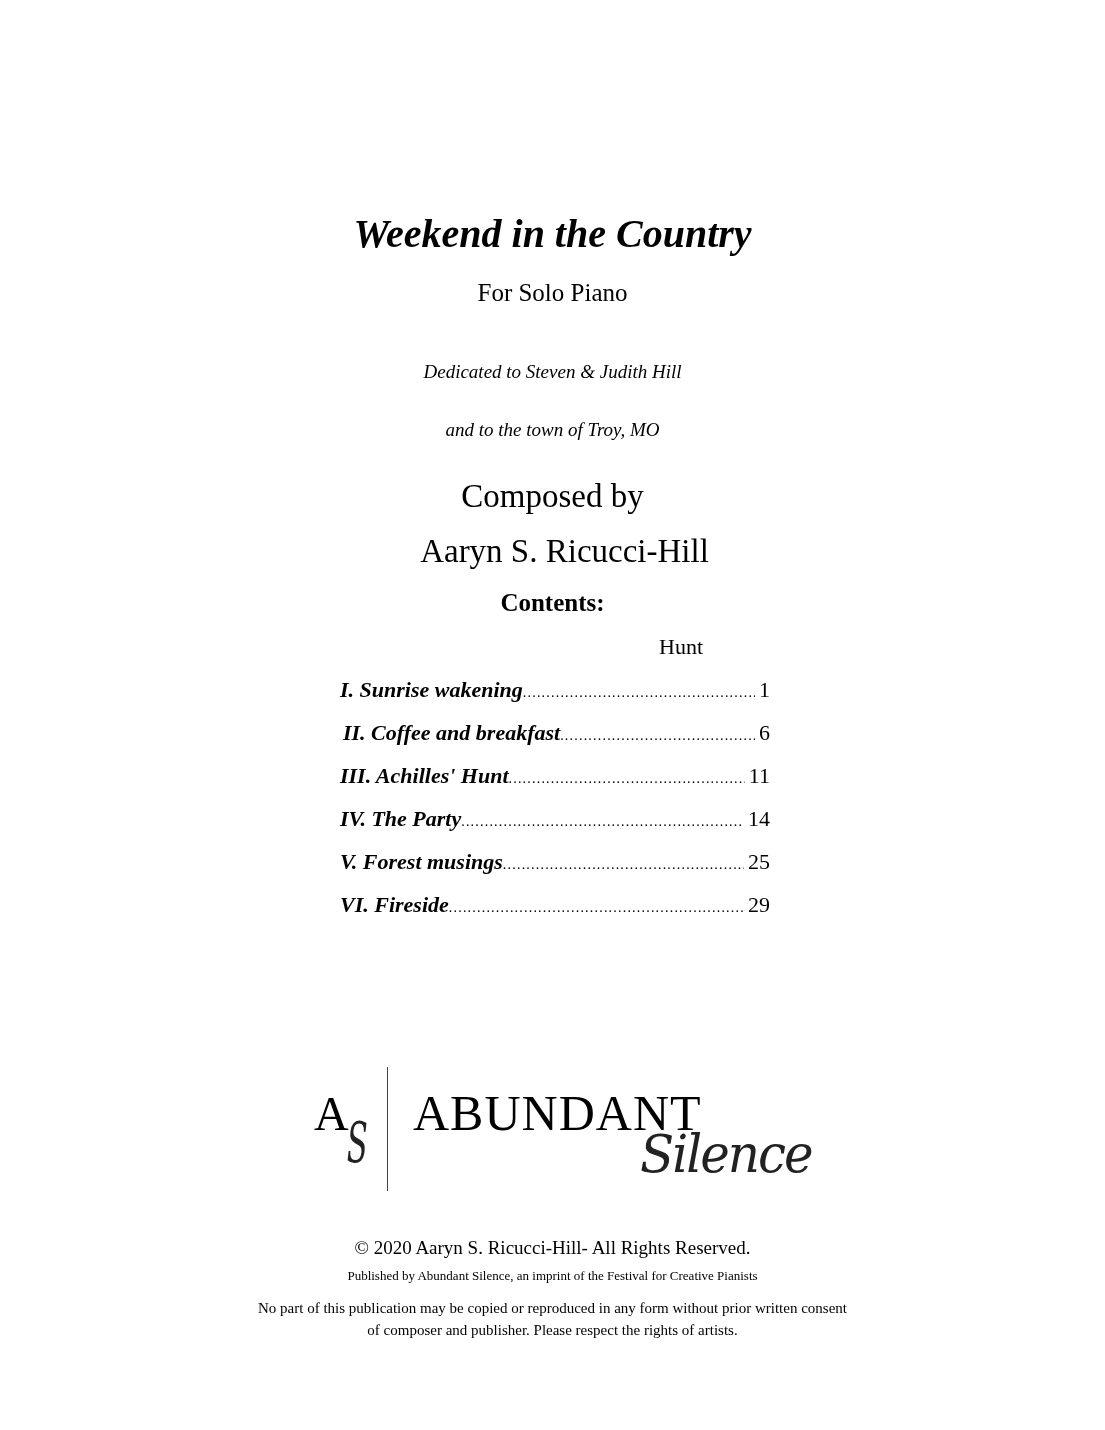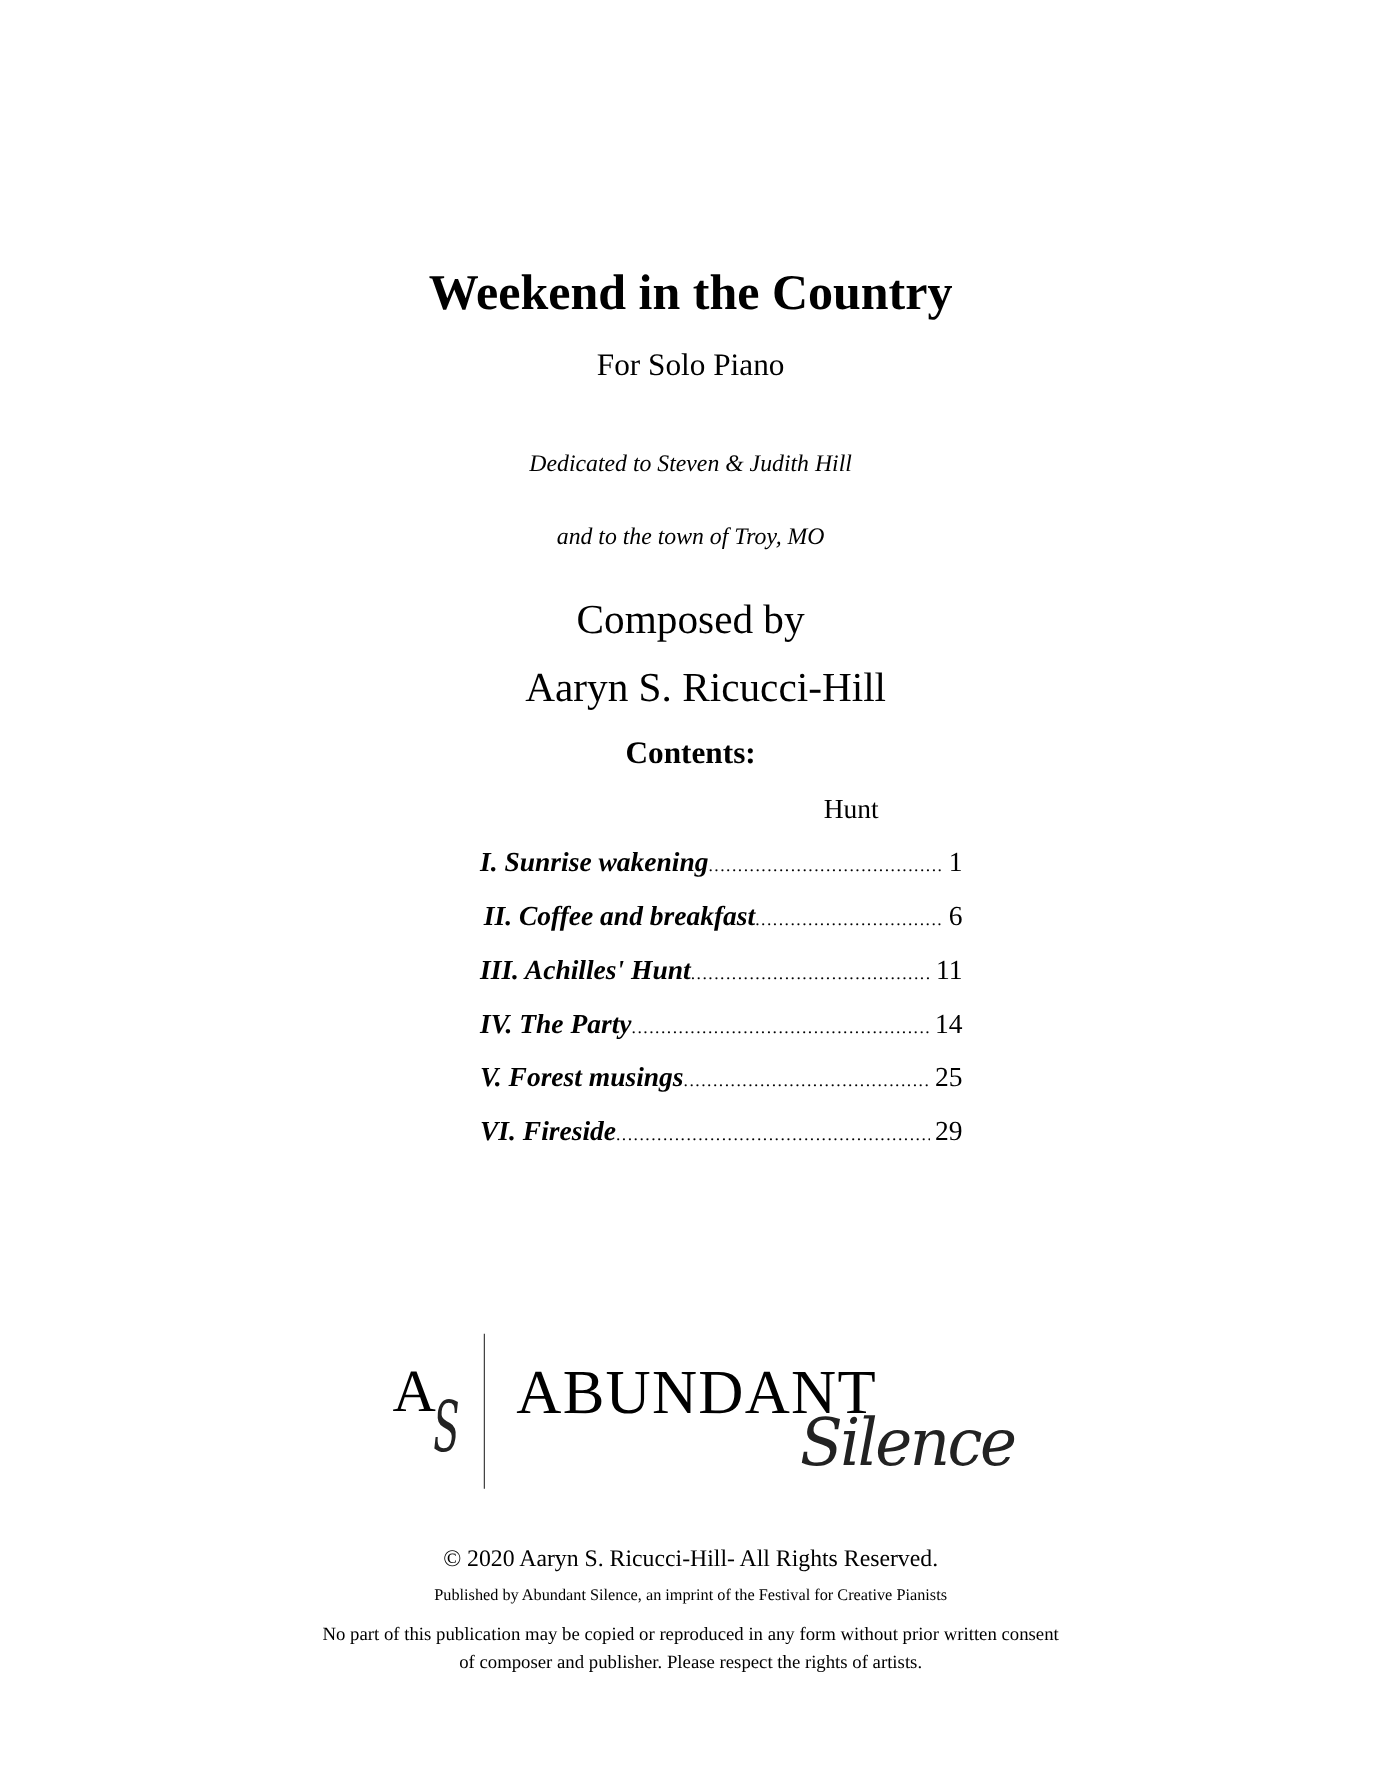--- a/index.html
+++ b/index.html
@@ -1,30 +1,30 @@
 <!DOCTYPE html>
 <html><head>
 <meta charset="utf-8">
 <style>
   html, body { margin:0; padding:0; background:#fff; }
   body { width:1105px; height:1430px; position:relative; overflow:hidden;
          font-family:"Liberation Serif", serif; color:#000; }
   .abs { position:absolute; left:0; width:1105px; text-align:center; white-space:nowrap; }
-  .title { top:210px; font-size:40px; font-weight:bold; line-height:48px; }
+  .title { top:210px; font-size:40px; font-weight:bold; line-height:48px;font-style:italic; }
   .subtitle { top:278px; font-size:25px; line-height:30px; }
   .ded { font-size:19px; font-style:italic; line-height:24px; }
   .ded1 { top:360px; }
   .ded2 { top:418px; }
   .composed { top:476px; font-size:33px; line-height:40px; }
   .composer { top:531px; font-size:33px; line-height:40px;margin-left:12px; }
   .contents { top:588px; font-size:25px; font-weight:bold; line-height:30px; }
   .page-hdr { position:absolute; left:659px; top:633px; font-size:22px; line-height:28px; }
   .toc { position:absolute; left:340px; top:675px; width:430px; }
   .toc-row { display:flex; align-items:baseline; height:43px; font-size:22px; line-height:30px; }
-  .toc-title { font-style:italic; font-weight:bold; white-space:nowrap;margin-left:44px; }
+  .toc-title { font-style:italic; font-weight:bold; white-space:nowrap; }
   .toc-dots { flex:1; overflow:hidden; white-space:nowrap; font-size:14px; letter-spacing:1.2px; }
   .toc-dots::after { content:"................................................................................................"; }
   .toc-page { white-space:nowrap; padding-left:4px; }
   .logo { position:absolute; left:310px; top:1065px; width:500px; height:130px; }
   .logo-a { position:absolute; left:4px; top:24px; font-size:48px; line-height:50px; }
   .logo-s { position:absolute; left:28px; top:45px; font-size:56px; font-style:italic; font-family:"DejaVu Serif", serif; font-weight:100; transform:scaleX(0.55); color:#222; }
   .logo-bar { position:absolute; left:77px; top:2px; width:1px; height:124px; background:#444; }
   .logo-abundant { position:absolute; left:103px; top:22px; font-size:50px; line-height:52px; letter-spacing:1px; }
   .logo-silence { position:absolute; left:330px; top:60px; font-size:50px; font-style:italic; font-family:"DejaVu Serif", serif; color:#222; letter-spacing:-2px; transform:scaleY(1.05); }
   .copy { top:1236px; font-size:19px; line-height:24px; }

